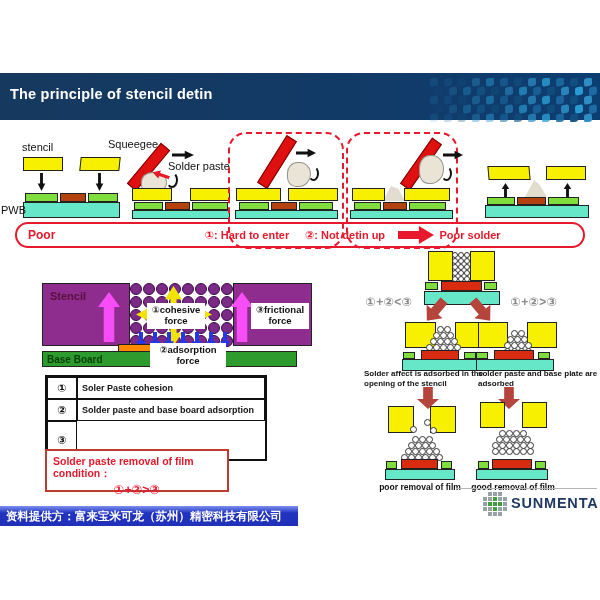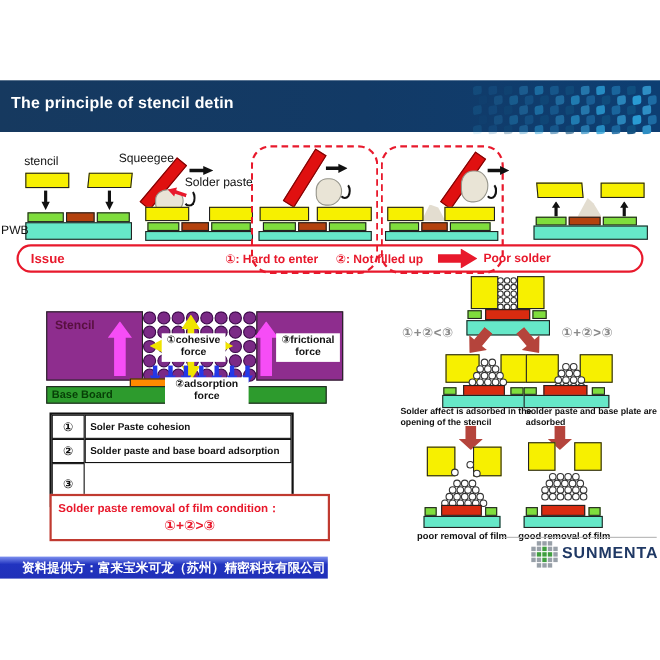--- a/index.html
+++ b/index.html
@@ -151,23 +151,23 @@
   <div class="abs red-left" style="left:152px;top:170px;width:18px;height:10px;transform:rotate(18deg);"></div>
   <div class="abs arc" style="left:166px;top:172px;width:12px;height:16px;"></div>
   <div class="abs ybar" style="left:132px;top:188px;width:40px;height:13px;"></div>
   <div class="abs ybar" style="left:190px;top:188px;width:40px;height:13px;"></div>
   <div class="abs gpad" style="left:134px;top:202px;width:29px;height:8px;"></div>
   <div class="abs bpad" style="left:165px;top:202px;width:25px;height:8px;"></div>
   <div class="abs gpad" style="left:192px;top:202px;width:36px;height:8px;"></div>
   <div class="abs board" style="left:132px;top:210px;width:98px;height:9px;"></div>
 
   <div class="abs issue-strip" style="left:15px;top:222px;width:570px;height:26px;"></div>
-  <div class="abs red-txt" style="left:28px;top:228px;font-size:12px;">Issue</div>
+  <div class="abs red-txt" style="left:28px;top:228px;font-size:12px;">Poor</div>
   <div class="abs red-txt" style="left:197px;top:229px;width:100px;text-align:center;">①: Hard to enter</div>
-  <div class="abs red-txt" style="left:300px;top:229px;width:90px;text-align:center;">②: Not filled up</div>
+  <div class="abs red-txt" style="left:300px;top:229px;width:90px;text-align:center;">②: Not detin up</div>
   <div class="abs big-rarrow" style="left:398px;top:226px;width:36px;height:18px;"></div>
   <div class="abs red-txt" style="left:425px;top:229px;width:90px;text-align:center;">Poor solder</div>
 
   <div class="abs dash-box" style="left:228px;top:132px;width:116px;height:117px;"></div>
   <div class="abs sq" style="left:249px;top:156px;width:56px;height:12px;transform:rotate(-58deg);"></div>
   <div class="abs thin-right" style="left:296px;top:148px;width:20px;height:10px;"></div>
   <div class="abs blob" style="left:287px;top:162px;width:24px;height:25px;"></div>
   <div class="abs arc" style="left:308px;top:166px;width:11px;height:15px;"></div>
   <div class="abs ybar" style="left:236px;top:188px;width:45px;height:13px;"></div>
   <div class="abs ybar" style="left:288px;top:188px;width:50px;height:13px;"></div>
@@ -263,21 +263,21 @@
   <div class="abs wlabel" style="left:150px;top:343px;width:76px;height:26px;padding-top:2px;">②adsorption force</div>
 
   <div class="abs ftable" style="left:45px;top:375px;">
     <div class="fnum">①</div>
     <div class="fdesc">Soler Paste cohesion</div>
     <div class="fnum">②</div>
     <div class="fdesc">Solder paste and base board adsorption</div>
     <div class="fnum">③</div>
   </div>
 
-  <div class="abs cond-box" style="left:45px;top:449px;width:255px;height:43px;">
+  <div class="abs cond-box" style="left:45px;top:449px;width:184px;height:43px;">
     <div style="color:#e8192c;font-weight:bold;font-size:10.5px;padding:4px 0 0 6px;">Solder paste removal of film condition：</div>
     <div style="color:#e8192c;font-weight:bold;font-size:12.5px;text-align:center;margin-top:1px;">①+②&gt;③</div>
   </div>
 
   <div class="abs ybar" style="left:428px;top:251px;width:25px;height:30px;"></div>
   <div class="abs ybar" style="left:470px;top:251px;width:25px;height:30px;"></div>
   <div class="abs" style="left:452px;top:252px;width:18px;height:30px;">
       <span class="ball" style="height: 6px; width: 6px; left: 0px; top: 0px;"></span>
       <span class="ball" style="height: 6px; width: 6px; left: 6px; top: 0px;"></span>
       <span class="ball" style="height: 6px; width: 6px; left: 12px; top: 0px;"></span>
@@ -408,21 +408,21 @@
       <span class="ball" style="height: 7px; width: 7px; left: 28px; top: 18px;"></span>
       <span class="ball" style="height: 7px; width: 7px; left: 35px; top: 18px;"></span>
     </div>
   <div class="abs gpad" style="left:478px;top:461px;width:11px;height:8px;"></div>
   <div class="abs bpad" style="left:492px;top:459px;width:40px;height:10px;background:#d92b10;"></div>
   <div class="abs gpad" style="left:535px;top:461px;width:11px;height:8px;"></div>
   <div class="abs board" style="left:476px;top:469px;width:72px;height:11px;"></div>
   <div class="abs resl" style="left:448px;top:482px;width:130px;text-align:center;">good removal of film</div>
 
   <div class="abs credit-bar" style="left:0;top:506px;width:298px;height:20px;">
-    <div class="credit-txt" style="padding:3px 0 0 20px;">资料提供方：富来宝米可龙（苏州）精密科技有限公司</div>
+    <div class="credit-txt" style="padding:3px 0 0 6px;">资料提供方：富来宝米可龙（苏州）精密科技有限公司</div>
   </div>
   <div class="abs gline" style="left:456px;top:488px;width:141px;height:1px;"></div>
   <div class="abs plus" style="left:483px;top:492px;">
     <span class="off"></span>
       <span></span>
       <span></span>
       <span></span>
       <span class="off"></span>
     <span></span>
       <span></span>

